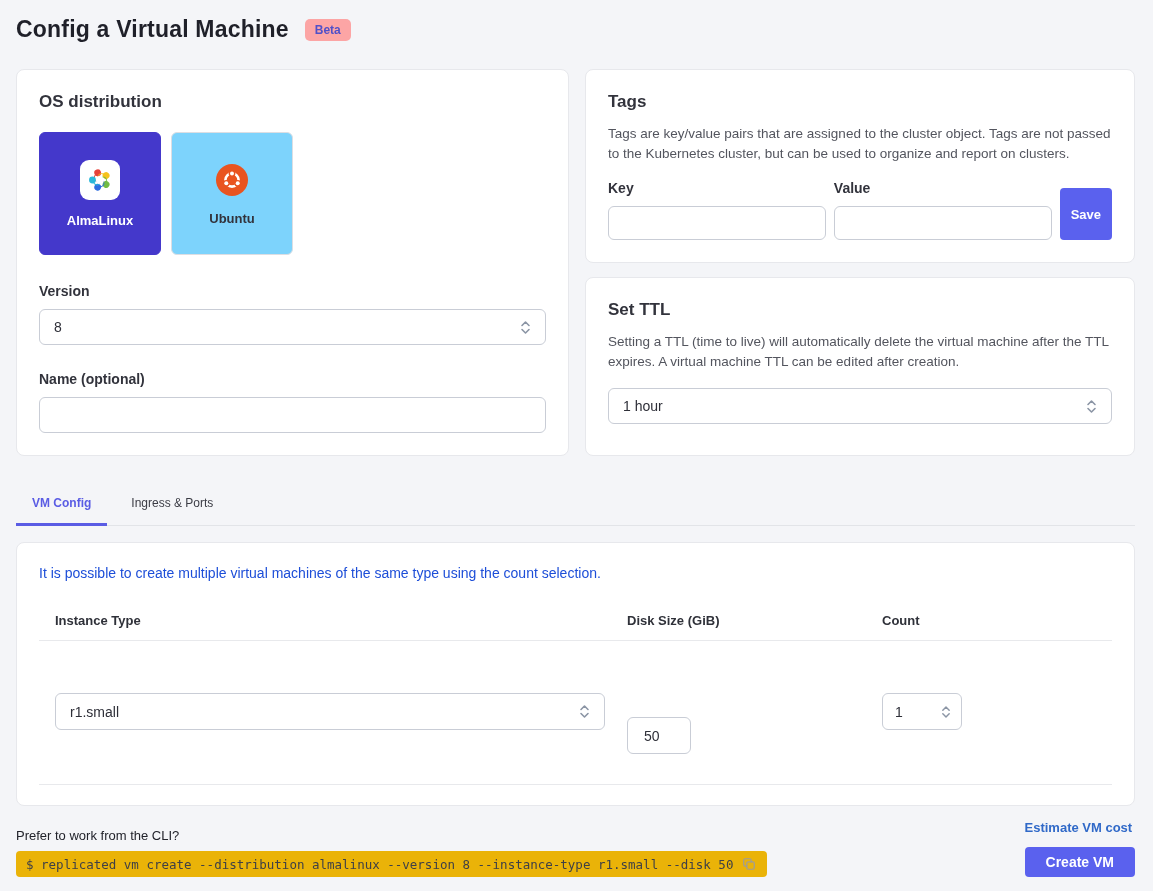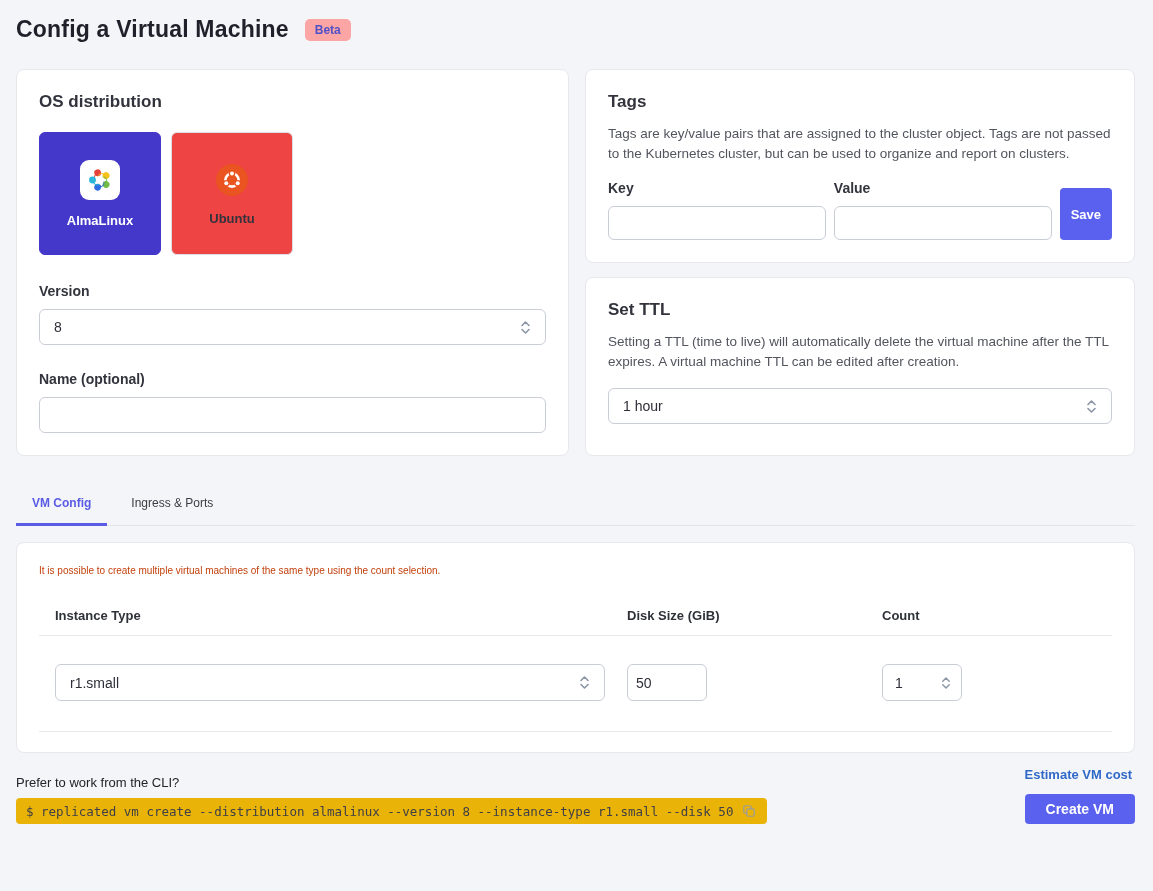--- a/index.html
+++ b/index.html
@@ -31,21 +31,21 @@
   .top-grid { display: flex; gap: 16px; align-items: stretch; }
   .col-left { width: 553px; flex: none; }
   .col-right { flex: 1; display: flex; flex-direction: column; gap: 14px; }
   .col-right .card:last-child { flex: 1; }
 
   
   .os-tiles { display: flex; gap: 10px; margin-top: 20px; }
   .os-tile {
     width: 122px; height: 123px; border-radius: 6px; cursor: pointer;
     display: flex; flex-direction: column; align-items: center; justify-content: center; gap: 13px;
-    border: 1px solid #dcdee3; background: #ef4444;
+    border: 1px solid #dcdee3; background: #7dd3fc;
   }
   .os-tile .tile-label { font-size: 13px; font-weight: bold; color: #32333c; }
   .os-tile.selected { background: #4438cb; border-color: #4438cb; }
   .os-tile.selected .tile-label { color: #ffffff; }
   .alma-chip { width: 40px; height: 40px; background: #ffffff; border-radius: 9px;
     display: flex; align-items: center; justify-content: center; }
 
   
   .field-label { font-size: 14px; font-weight: bold; color: #32333c; }
   .mt28 { margin-top: 28px; } .mt26 { margin-top: 26px; } .mt16 { margin-top: 16px; } .mt10 { margin-top: 10px; }
@@ -73,32 +73,32 @@
   
   .tabs { display: flex; gap: 8px; margin-top: 30px; border-bottom: 1px solid #e2e4e8; }
   .tab {
     padding: 10px 16px 13px; font-size: 12px; color: #3b3c45; cursor: pointer;
     border-bottom: 3px solid transparent; margin-bottom: -1px;
   }
   .tab.active { color: #5a5ce4; font-weight: bold; border-bottom-color: #5a5ce4; }
 
   
   .vm-card { margin-top: 16px; padding: 22px 22px 20px; }
-  .vm-note { font-size: 10px; color: #c2410c; }
+  .vm-note { font-size: 14px; color: #1d4ed8; }
   .vm-table-head { display: flex; margin-top: 32px; padding-left: 16px; padding-bottom: 12px; }
   .vm-table-head .th { font-size: 13px; font-weight: bold; color: #2f3139; }
   .col-instance { flex: 1; }
   .col-disk { width: 255px; flex: none; }
   .col-count { width: 230px; flex: none; }
   .vm-row {
     display: flex; align-items: center; padding: 28px 0 30px 16px;
     border-top: 1px solid #e8e9ec; border-bottom: 1px solid #e8e9ec;
   }
   .instance-select { width: 550px; height: 37px; }
-  .disk-input { width: 80px; height: 37px; padding: 0 8px; }
+  .disk-input { width: 64px; height: 37px; padding: 0 16px; margin-top: 48px; }
   .count-stepper {
     width: 80px; height: 37px; border: 1px solid #c9cdd6; border-radius: 6px; background: #fff;
     display: flex; align-items: center; justify-content: space-between; padding: 0 10px 0 12px;
     font-size: 14px; color: #2e2f38; cursor: pointer;
   }
 
   
   .footer { display: flex; justify-content: space-between; align-items: flex-end; margin-top: 14px; }
   .cli-prompt { font-size: 13px; color: #22232b; margin-bottom: 8px; }
   .cli-codeblock {

